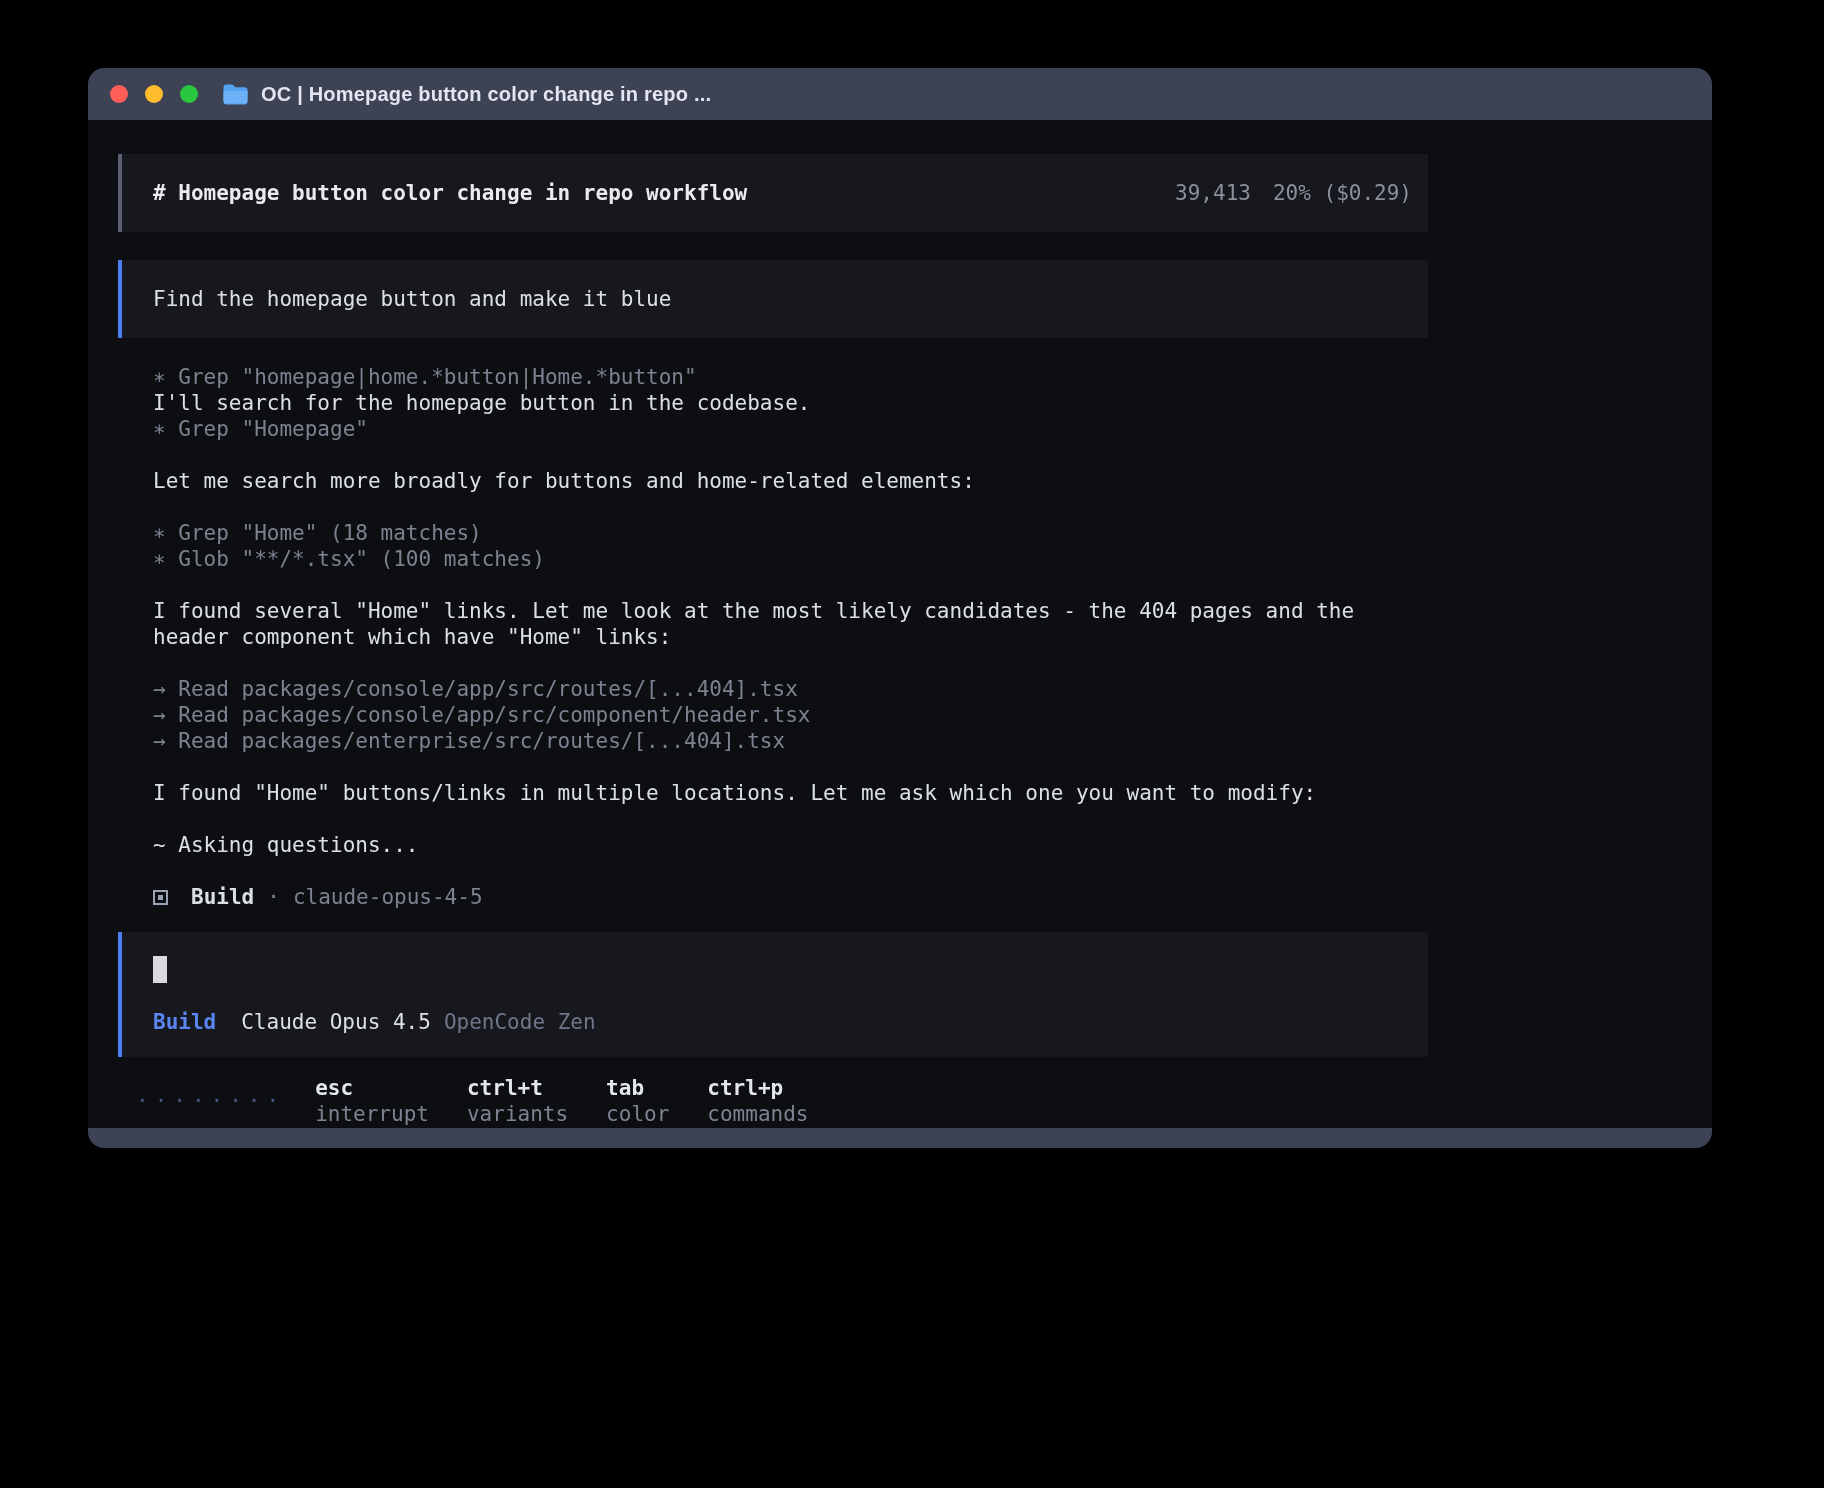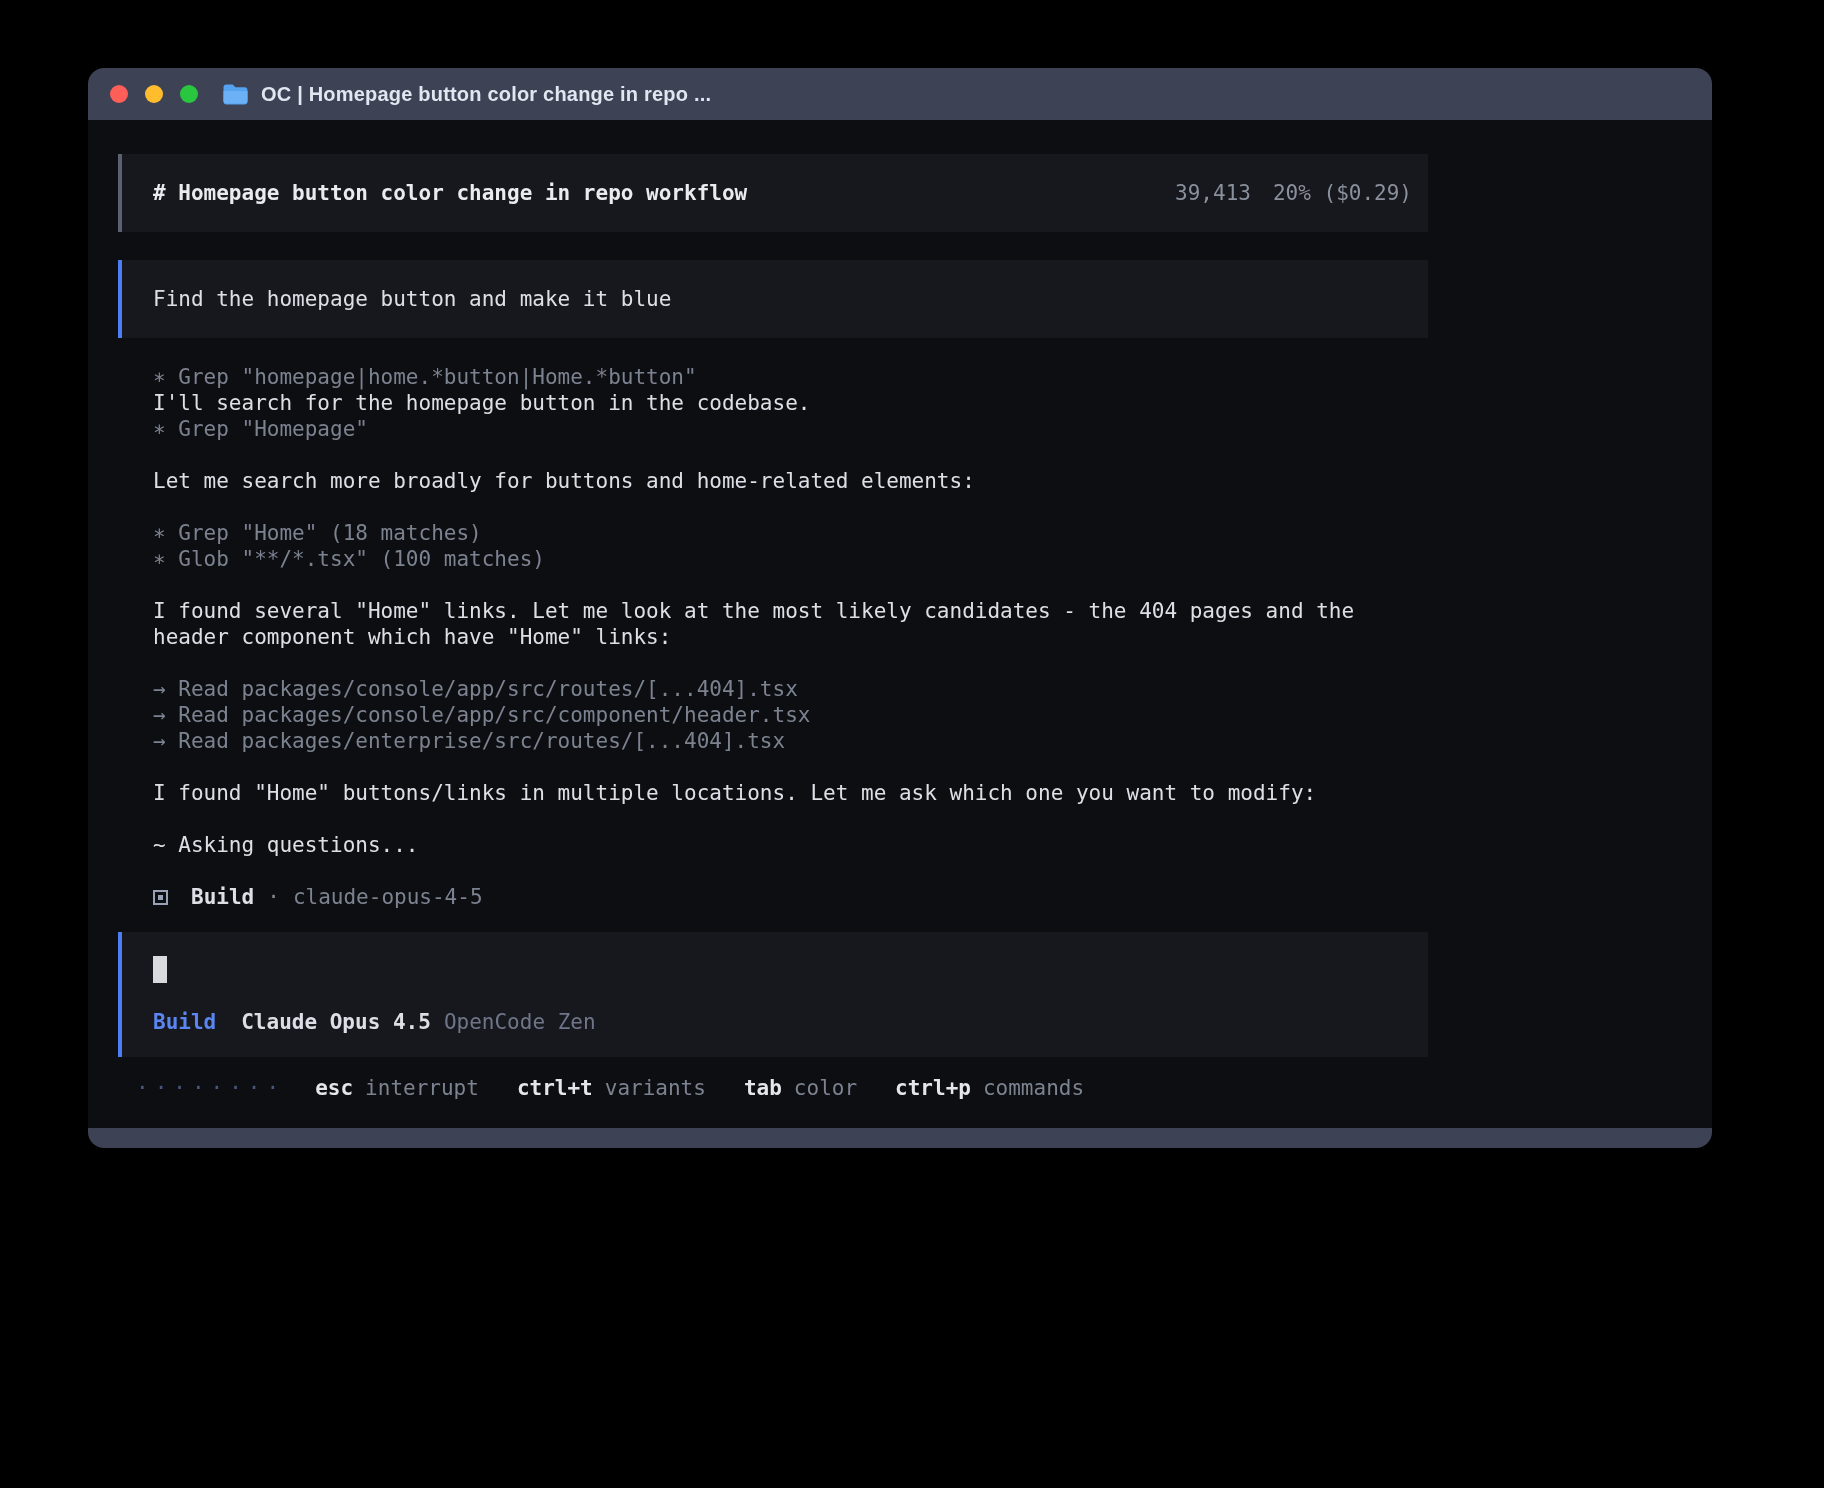--- a/index.html
+++ b/index.html
@@ -46,27 +46,27 @@
     align-items:center; justify-content:center; margin-right:23px; }
   .agent-box-dot { width:5px; height:5px; background:#97a2b4; display:block; }
   .agent-name { color:#dce0e6; font-weight:700; margin-right:13px; }
   .agent-sep { color:#7c8390; margin-right:13px; }
   .agent-model { color:#7c8390; }
 
   .input-block { margin-top:22px; border-left:4px solid #4d7df2; padding:24px 16px 22px 31px; }
   .cursor { width:14px; height:27px; background:#d8dade; }
   .input-meta { margin-top:26px; display:flex; align-items:baseline; white-space:pre; }
   .im-agent { color:#5b86f2; font-weight:700; margin-right:25px; }
-  .im-model { color:#dce0e6; font-weight:700; margin-right:13px; }
+  .im-model { color:#dce0e6; font-weight:400; margin-right:13px; }
   .im-provider { color:#6f7689; }
 
   .statusbar { margin-top:18px; width:1310px; display:flex; align-items:center;
     padding-left:18px; font-size:21px; }
   .dots { color:#46567c; letter-spacing:6px; margin-right:30px; font-size:21px; }
-  .hint { display:inline-flex; align-items:baseline; white-space:pre; }
+  .hint { display:inline-flex; align-items:baseline; white-space:pre;flex-direction:column; }
   .hint .key { color:#e3e6ea; font-weight:700; margin-right:12px; }
   .hint .lbl { color:#7c8390; }
   .hint + .hint { margin-left:38px; }
   .push { margin-left:auto; }
 </style>
 </head>
 <body>
 
 <div class="stage">
   <div class="window">

